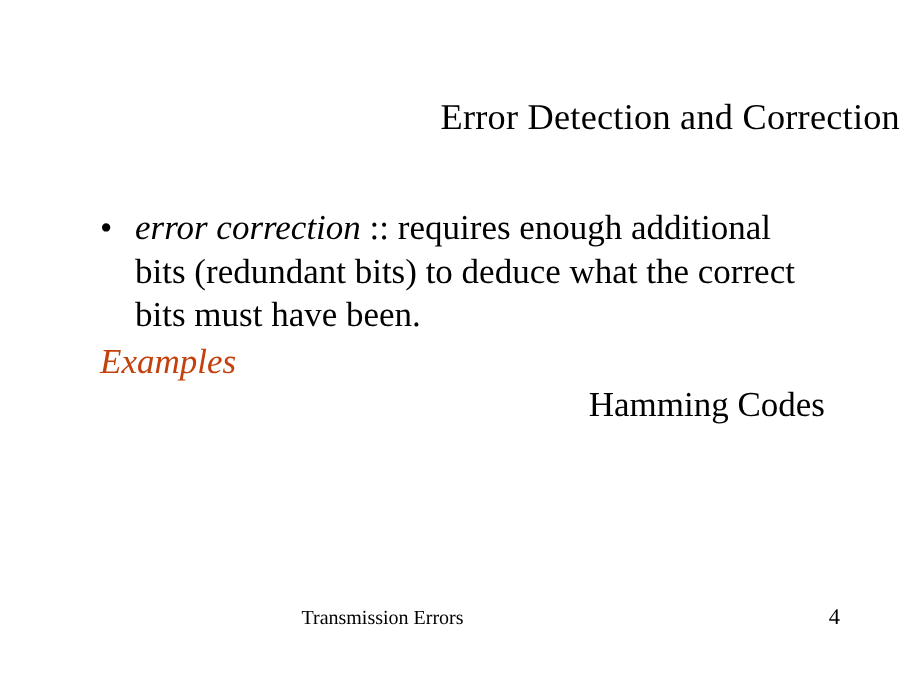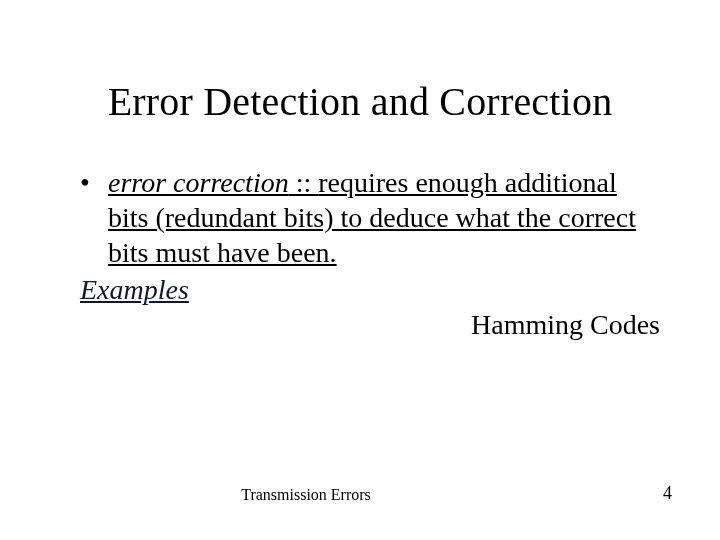--- a/index.html
+++ b/index.html
@@ -16,54 +16,52 @@
     position: relative;
     width: 720px;
     height: 540px;
     box-sizing: border-box;
   }
   .title {
     position: absolute;
     top: 78px;
     left: 0;
     width: 720px;
-    text-align: center;
-    font-size: 40px;
+    text-align: right;
+    font-size: 29px;
     font-weight: normal;
     letter-spacing: 0.2px;
   }
   .body {
     position: absolute;
     top: 165px;
     left: 80px;
     width: 580px;
     font-size: 28px;
     line-height: 1.25;
   }
   .bullet {
     display: flex;
   }
   .bullet .dot {
     width: 28px;
     flex: 0 0 28px;
   }
   .bullet .text {
     flex: 1;
-    text-decoration: underline;
   }
   .sub {
     margin-left: 22px;
     text-align: right;
   }
   .italic {
     font-style: italic;
   }
   .green {
-    color: #0f172a;
-    text-decoration: underline;
+    color: #c2410c;
   }
   .footer-center {
     position: absolute;
     bottom: 36px;
     left: 0;
     width: 612px;
     text-align: center;
     font-size: 16px;
   }
   .footer-right {

